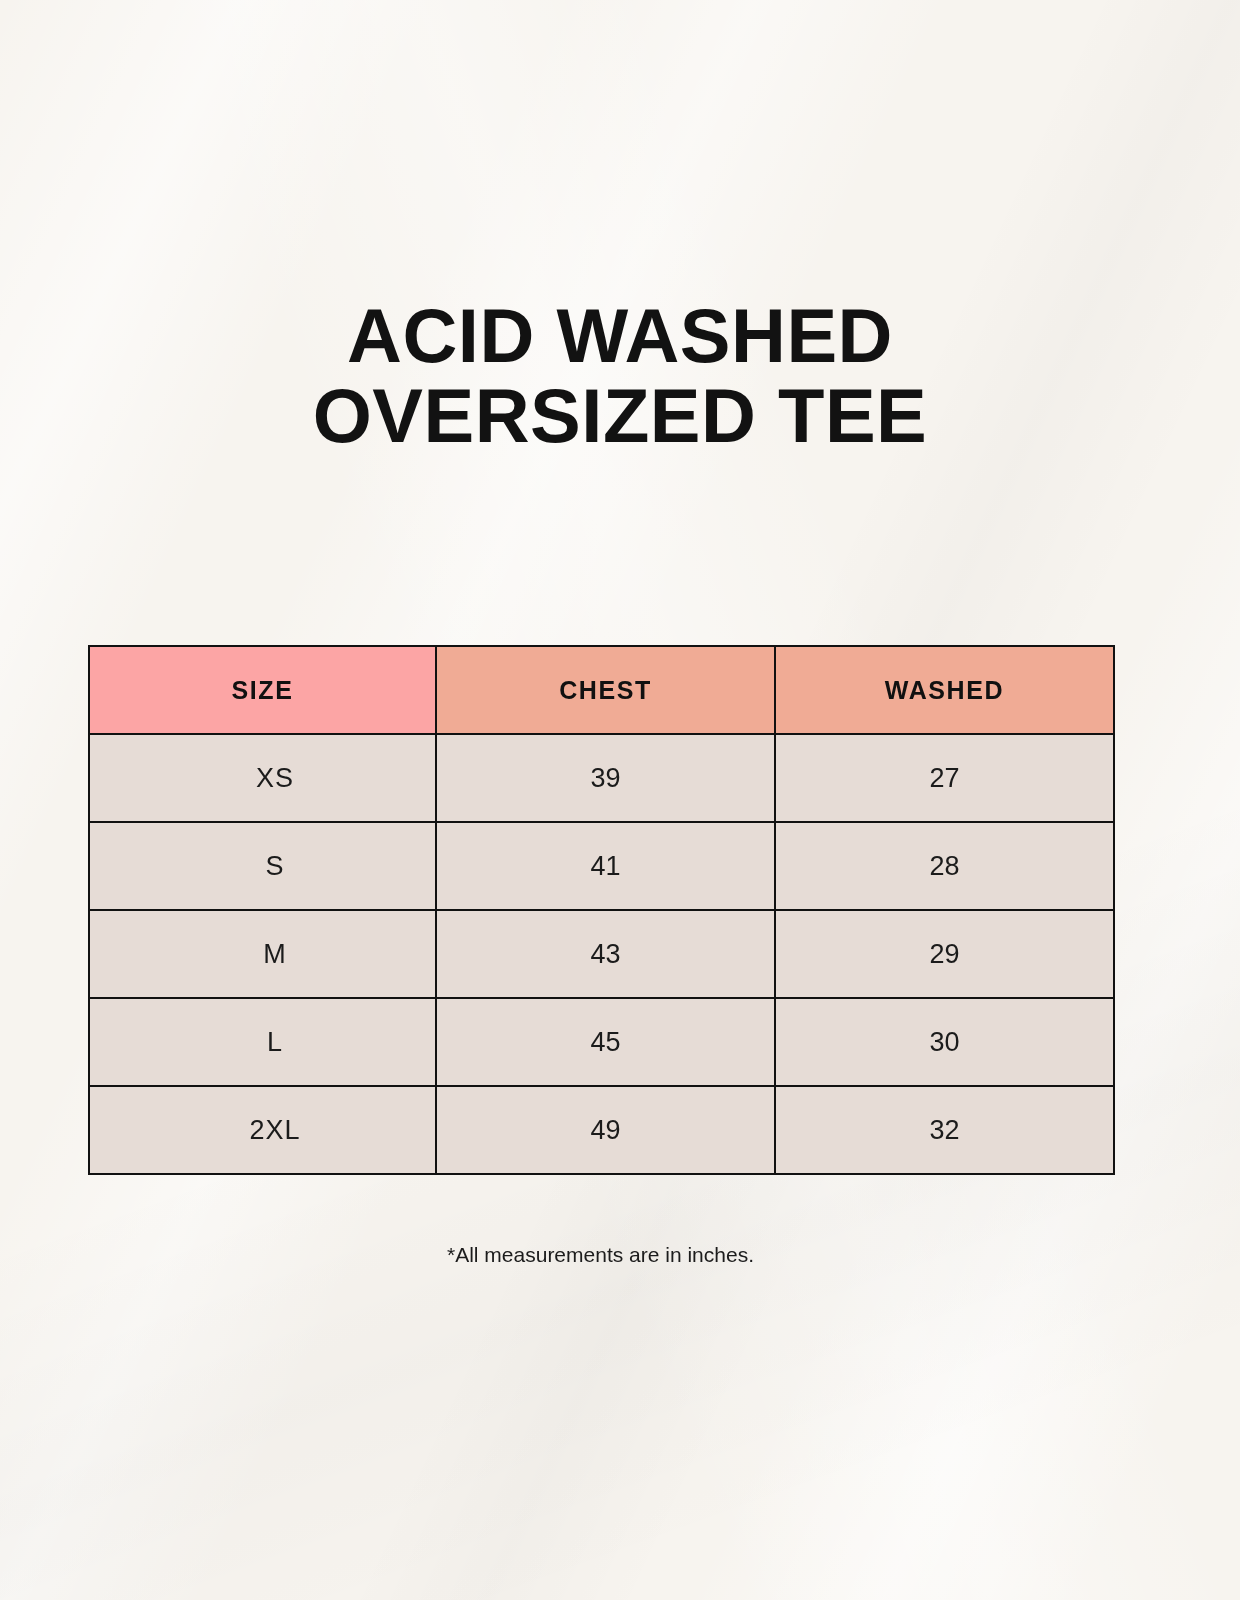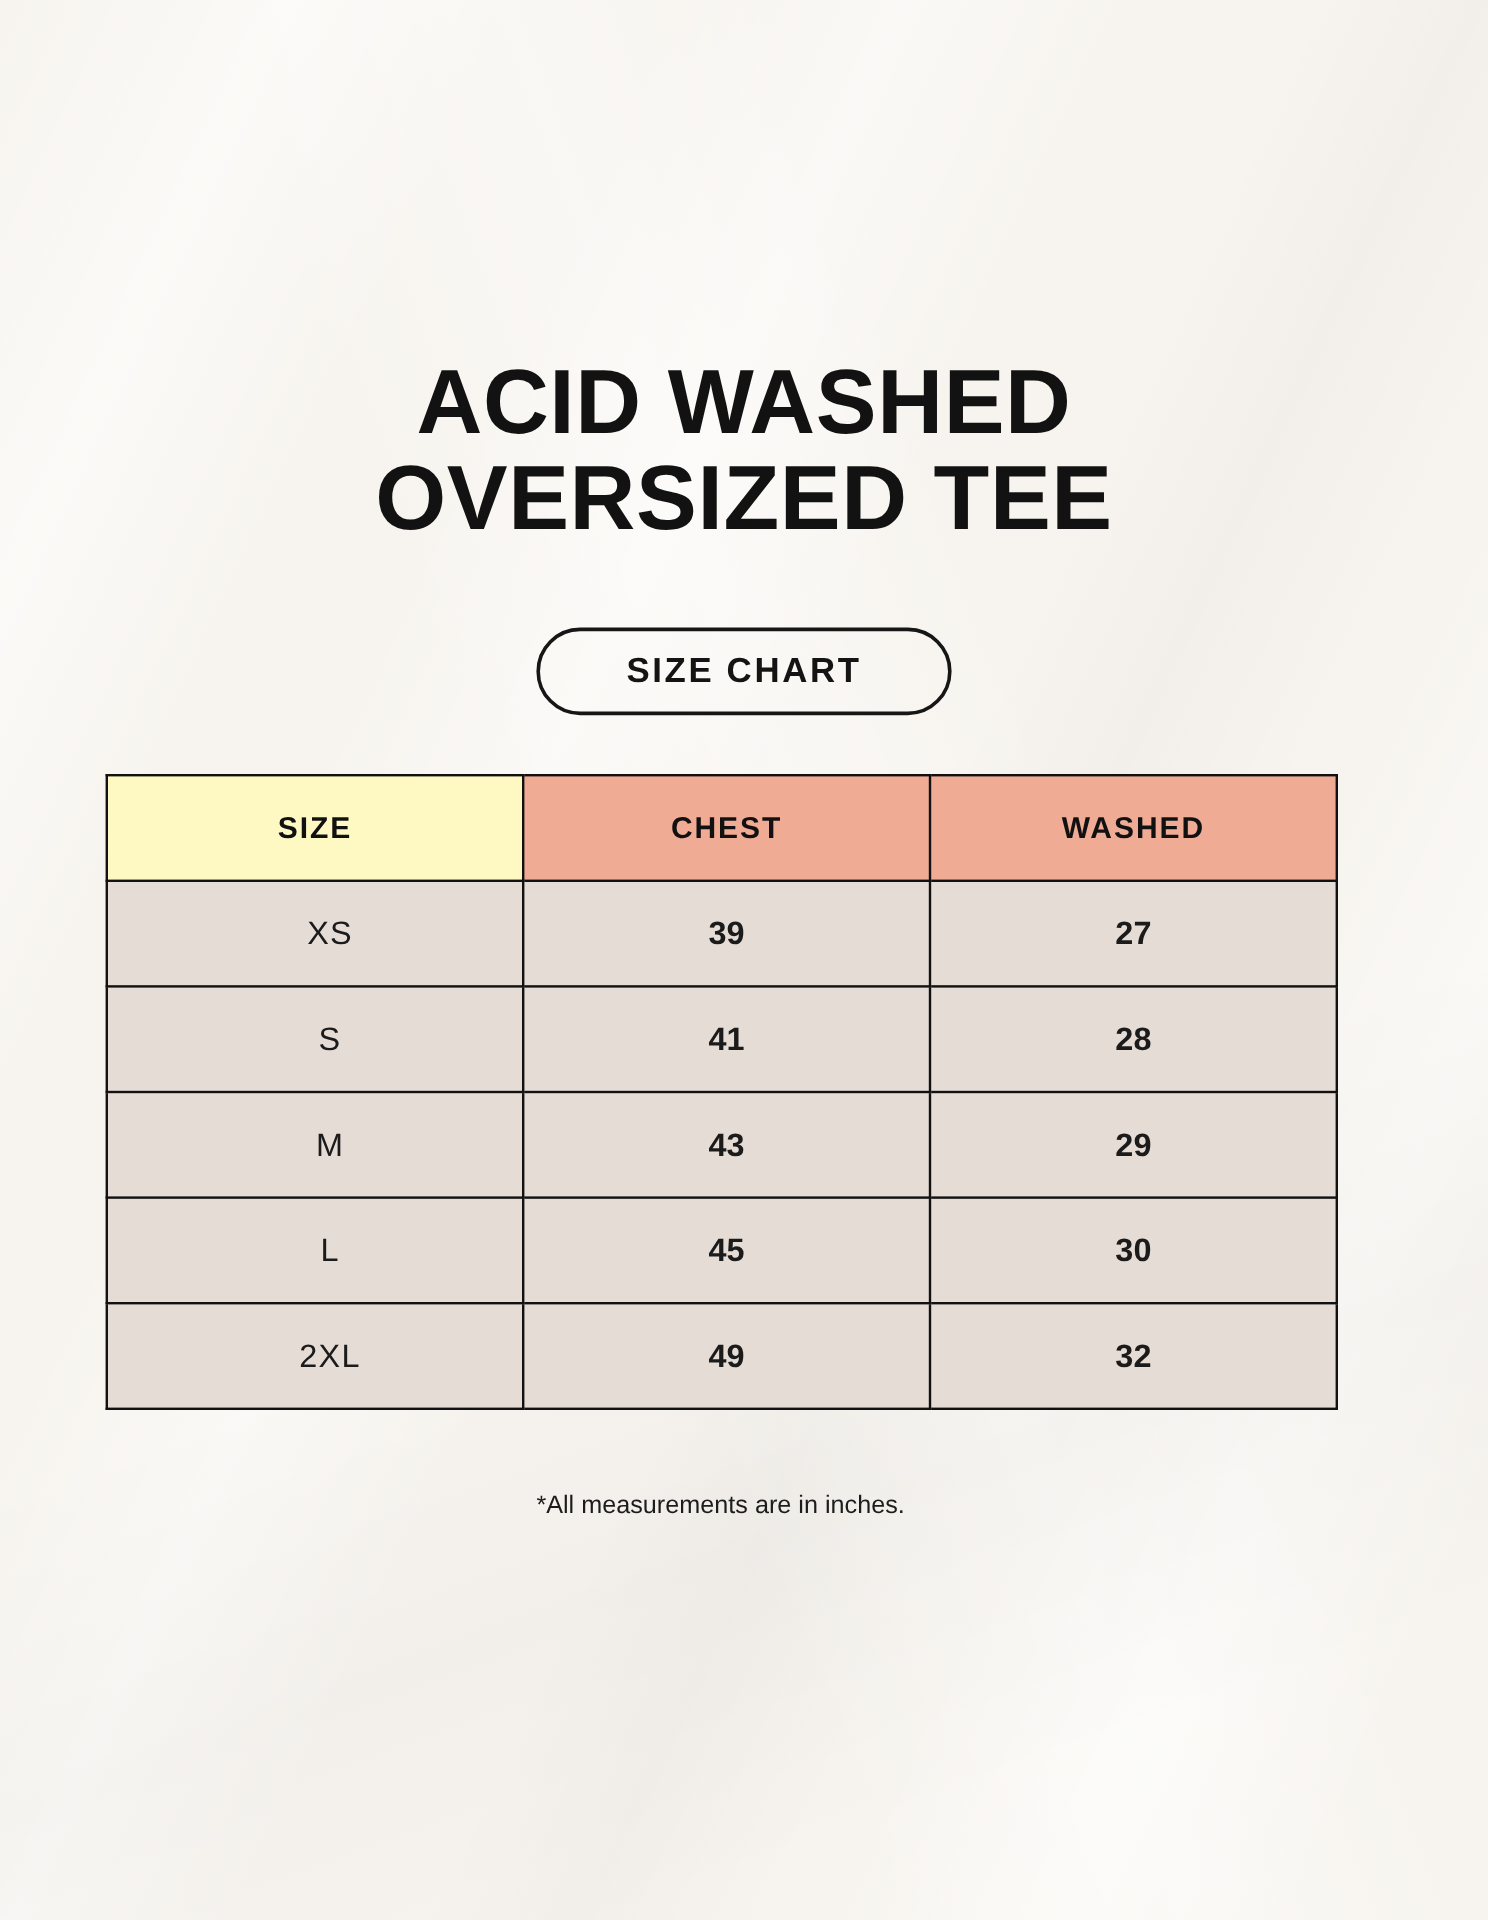--- a/index.html
+++ b/index.html
@@ -98,30 +98,30 @@
   col.c-size { width: 347px; }
   col.c-chest { width: 339px; }
   col.c-length { width: 339px; }
 
   thead th {
     font-size: 25px;
     font-weight: 700;
     letter-spacing: 1.6px;
   }
   th.head-size {
-    background: #fef9c3;
+    background: #fca5a5;
   }
   th.head-measure {
     background: #f0ab95;
   }
 
   tbody td {
     background: #e6dcd6;
     font-size: 27px;
-    font-weight: 700;
+    font-weight: 400;
     color: #1b1b1b;
   }
   tbody td.size-cell {
     font-weight: 400;
     letter-spacing: 1px;
     padding-left: 25px;
   }
 
   .footnote {
     position: absolute;
@@ -139,23 +139,20 @@
 
 <div class="page">
   <div class="bg-streaks"></div>
   <div class="bg-streaks2"></div>
 
   <div class="title-block">
     <div class="title-line">ACID WASHED</div>
     <div class="title-line">OVERSIZED TEE</div>
   </div>
 
-  <div class="badge-wrap">
-    <div class="badge">SIZE CHART</div>
-  </div>
 
   <div class="table-wrap">
     <table class="size-chart">
       <colgroup>
         <col class="c-size">
         <col class="c-chest">
         <col class="c-length">
       </colgroup>
       <thead>
         <tr>

